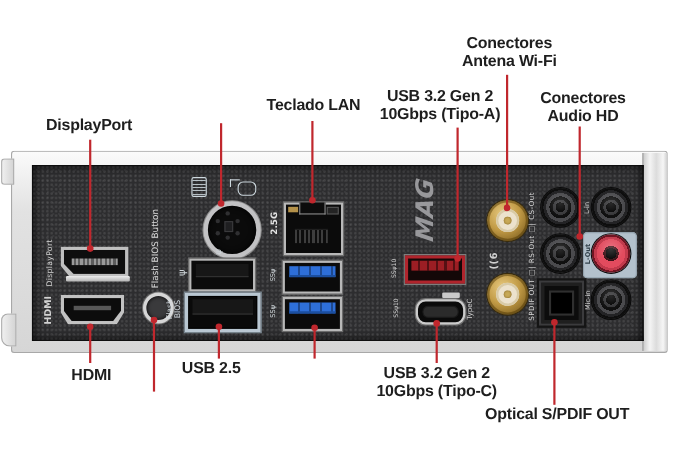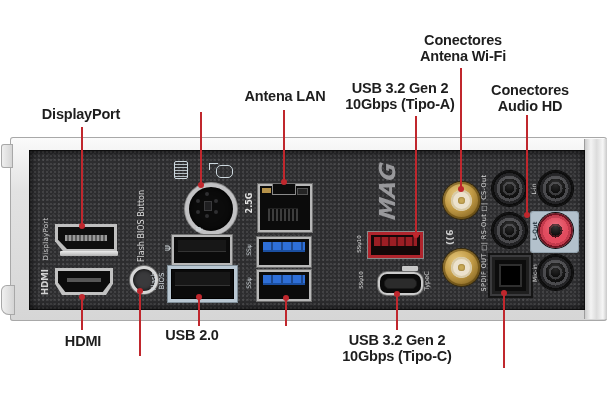--- a/index.html
+++ b/index.html
@@ -55,32 +55,33 @@
       box-shadow:inset 0 0 0 2px #d8caa6;}
   .sma b{position:absolute;inset:15px;border-radius:50%;background:#c9aa58;
       box-shadow:inset 0 0 2px #7a5c1d;}
 </style>
 </head>
 <body>
 
 <div class="stage">
 
   <div class="co" style="left:21px;top:106px;width:120px;">DisplayPort</div>
-  <div class="co" style="left:225px;top:88px;width:120px;">Antena LAN</div>
+  <div class="co" style="left:225px;top:88px;width:120px;">Teclado LAN</div>
   <div class="co" style="left:333px;top:80px;width:134px;">USB 3.2 Gen 2
 10Gbps (Tipo-A)</div>
   <div class="co" style="left:401px;top:32px;width:124px;">Conectores
 Antena Wi-Fi</div>
   <div class="co" style="left:468px;top:82px;width:124px;">Conectores
 Audio HD</div>
 
   <div class="co" style="left:43px;top:333px;width:80px;">HDMI</div>
-  <div class="co" style="left:147px;top:327px;width:90px;">USB 2.0</div>
+  <div class="co" style="left:147px;top:327px;width:90px;">USB 2.5</div>
   <div class="co" style="left:330px;top:332px;width:134px;">USB 3.2 Gen 2
 10Gbps (Tipo-C)</div>
+  <div class="co" style="left:424px;top:369px;width:165px;">Optical S/PDIF OUT</div>
 
   <div class="bracket"></div>
   <div class="tab" style="left:1px;top:144px;width:12px;height:24px;border-radius:3px 0 0 3px;"></div>
   <div class="tab" style="left:1px;top:285px;width:14px;height:30px;border-radius:6px 0 0 8px;"></div>
   <div class="rstrip"></div>
   <div class="panel"></div>
 
   <div style="position:absolute;left:55px;top:224px;width:62px;height:28px;background:#bfbfbf;
        clip-path:polygon(0 0,100% 0,100% 100%,14% 100%,0 62%);">
     <div style="position:absolute;inset:3px;background:#0e0e0e;clip-path:polygon(0 0,100% 0,100% 100%,16% 100%,0 58%);"></div>

